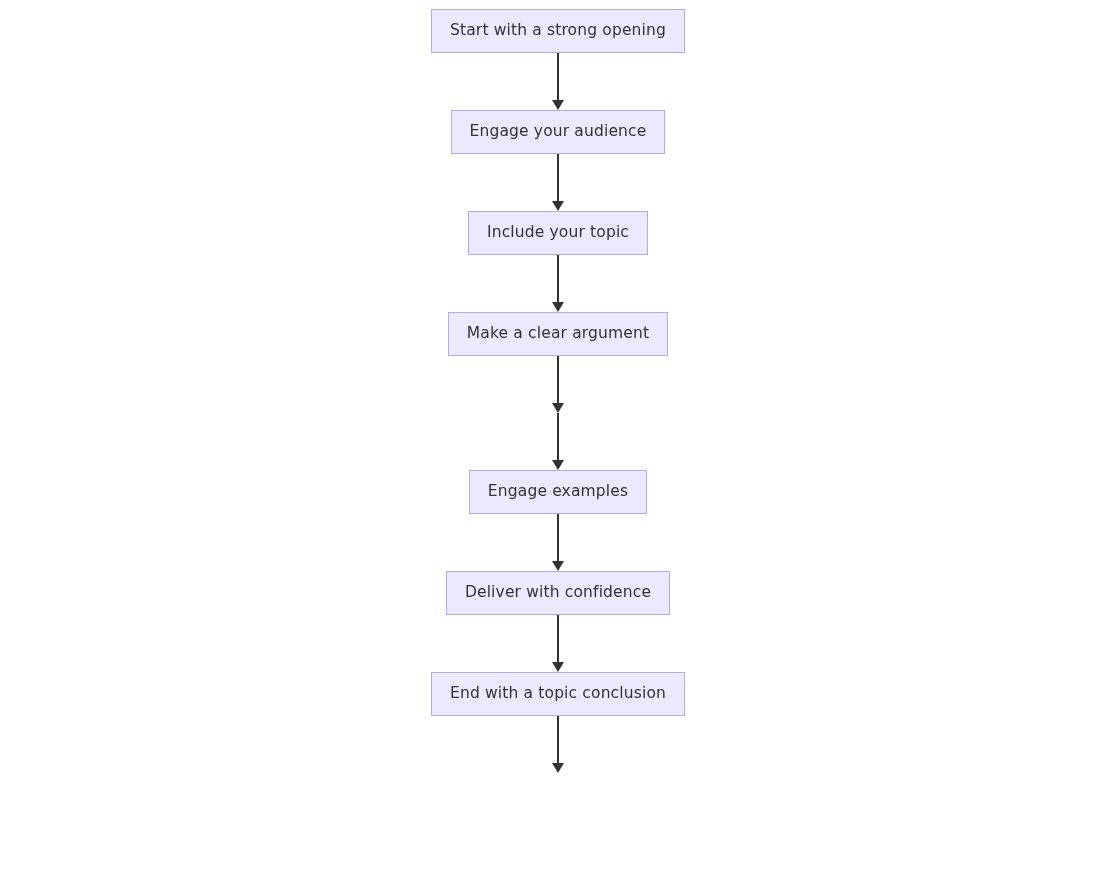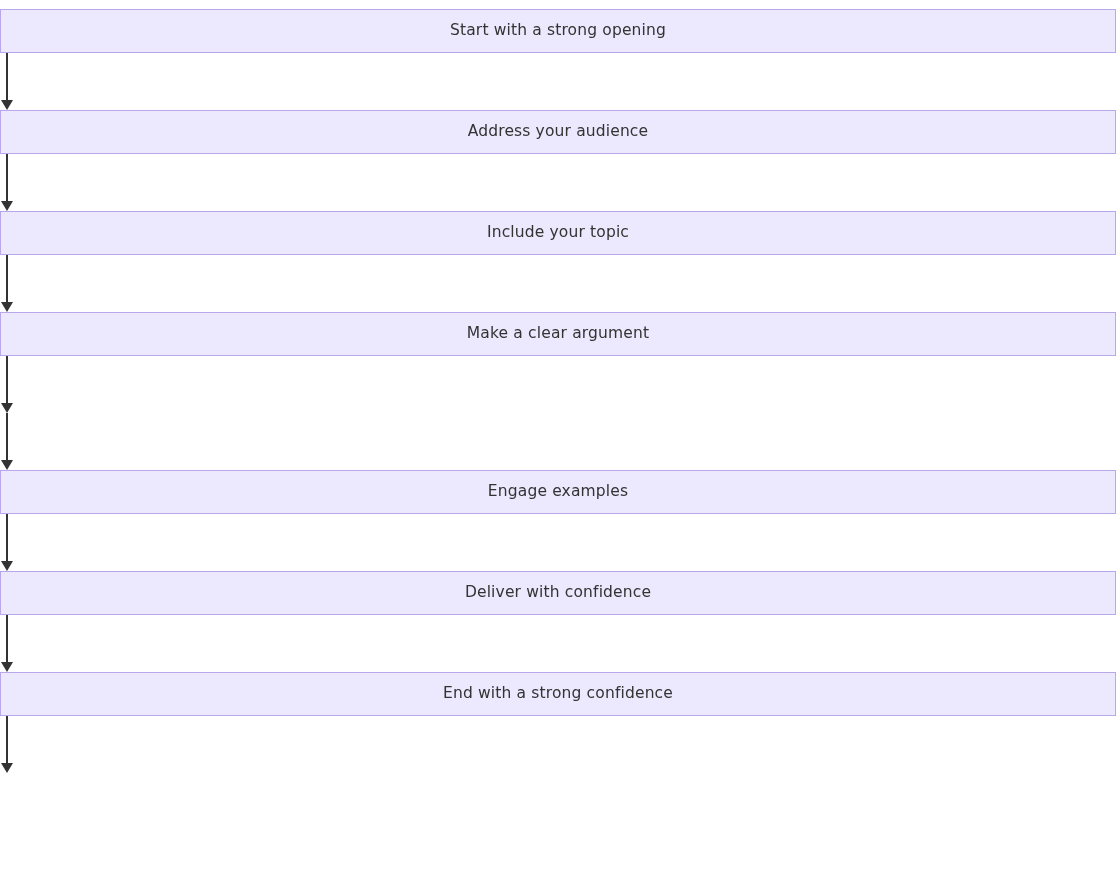--- a/index.html
+++ b/index.html
@@ -20,20 +20,21 @@
     height: 871px;
   }
 
   .flow-column {
     position: absolute;
     left: 0;
     top: 0;
     width: 1116px;
     display: flex;
     flex-direction: column;
+    align-items: center;
   }
 
   .node {
     box-sizing: border-box;
     height: 44px;
     background: #ECE8FD;
     border: 1px solid #B9A7EC;
     display: flex;
     align-items: center;
     justify-content: center;
@@ -86,21 +87,21 @@
     <div class="node">
       <span class="node-label">Start with a strong opening</span>
     </div>
 
     <div class="connector">
       <span class="shaft"></span>
       <span class="head"></span>
     </div>
 
     <div class="node">
-      <span class="node-label">Address your audience</span>
+      <span class="node-label">Engage your audience</span>
     </div>
 
     <div class="connector">
       <span class="shaft"></span>
       <span class="head"></span>
     </div>
 
     <div class="node">
       <span class="node-label">Include your topic</span>
     </div>
@@ -137,21 +138,21 @@
     <div class="node">
       <span class="node-label">Deliver with confidence</span>
     </div>
 
     <div class="connector">
       <span class="shaft"></span>
       <span class="head"></span>
     </div>
 
     <div class="node">
-      <span class="node-label">End with a strong confidence</span>
+      <span class="node-label">End with a topic conclusion</span>
     </div>
 
     <div class="connector">
       <span class="shaft"></span>
       <span class="head"></span>
     </div>
 
 
   </div>
 </div>

